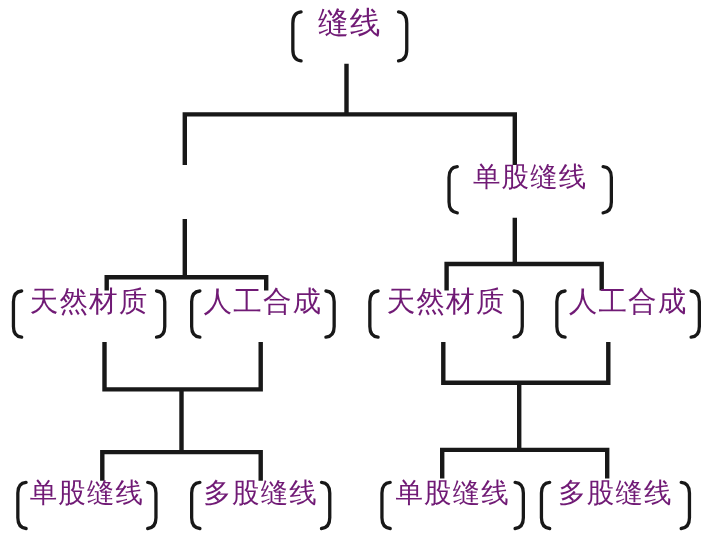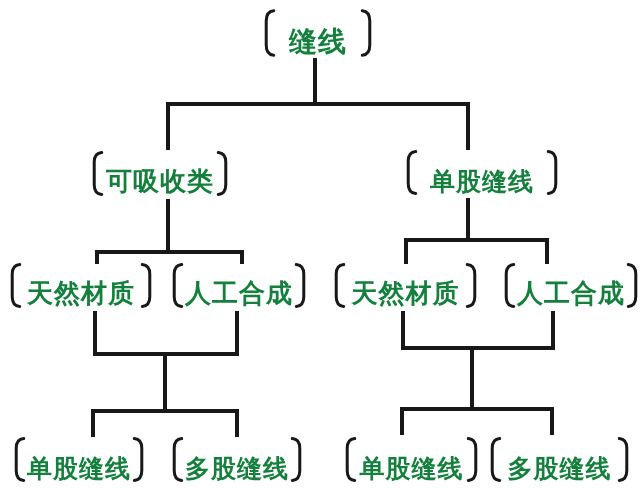--- a/index.html
+++ b/index.html
@@ -7,24 +7,24 @@
     position:relative;
     width:640px;height:489px;
     background:#ffffff;
     font-family:"Liberation Serif","DejaVu Serif",serif;
     overflow:hidden;
   }
   .connectors{position:absolute;left:0;top:0;width:640px;height:489px;}
   .node{
     position:absolute;
     display:flex;
-    align-items:flex-end;
+    align-items:flex-start;
     justify-content:space-between;
-    color:#15803d;
-    font-weight:700;
+    color:#701a75;
+    font-weight:400;
   }
   .node .lbl{
     flex:1;
     display:flex;
     align-items:center;
     justify-content:center;
     white-space:nowrap;
     letter-spacing:1px;
     line-height:1;
     padding-bottom:2px;
@@ -48,29 +48,20 @@
   <div class="node" style="left:262px;top:8px;width:112px;height:50px;font-size:28px;">
     <svg class="br" viewBox="0 0 16 46" preserveAspectRatio="none">
         <path vector-effect="non-scaling-stroke" d="M12.5 2.5 C6 3 4.5 7 4.5 12 L4.5 34 C4.5 39 6 43 12.5 43.5"></path>
       </svg>
     <span class="lbl">缝线</span>
     <svg class="br" viewBox="0 0 16 46" preserveAspectRatio="none">
         <path vector-effect="non-scaling-stroke" d="M3.5 2.5 C10 3 11.5 7 11.5 12 L11.5 34 C11.5 39 10 43 3.5 43.5"></path>
       </svg>
   </div>
 
-  <div class="node" style="left:90px;top:150px;width:140px;height:47px;font-size:26px;">
-    <svg class="br" viewBox="0 0 16 46" preserveAspectRatio="none">
-        <path vector-effect="non-scaling-stroke" d="M12.5 2.5 C6 3 4.5 7 4.5 12 L4.5 34 C4.5 39 6 43 12.5 43.5"></path>
-      </svg>
-    <span class="lbl">可吸收类</span>
-    <svg class="br" viewBox="0 0 16 46" preserveAspectRatio="none">
-        <path vector-effect="non-scaling-stroke" d="M3.5 2.5 C10 3 11.5 7 11.5 12 L11.5 34 C11.5 39 10 43 3.5 43.5"></path>
-      </svg>
-  </div>
 
   <div class="node" style="left:404px;top:149px;width:156px;height:47px;font-size:25px;">
     <svg class="br" viewBox="0 0 16 46" preserveAspectRatio="none">
         <path vector-effect="non-scaling-stroke" d="M12.5 2.5 C6 3 4.5 7 4.5 12 L4.5 34 C4.5 39 6 43 12.5 43.5"></path>
       </svg>
     <span class="lbl">单股缝线</span>
     <svg class="br" viewBox="0 0 16 46" preserveAspectRatio="none">
         <path vector-effect="non-scaling-stroke" d="M3.5 2.5 C10 3 11.5 7 11.5 12 L11.5 34 C11.5 39 10 43 3.5 43.5"></path>
       </svg>
   </div>

